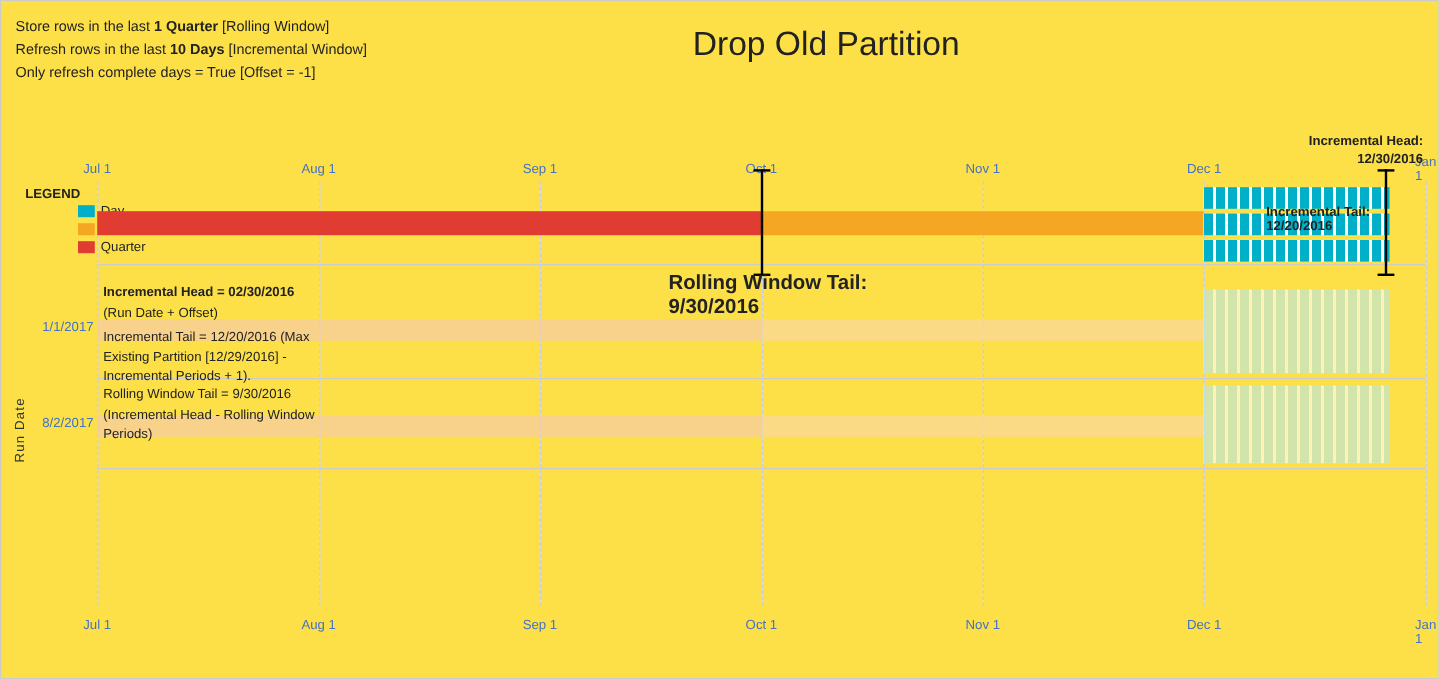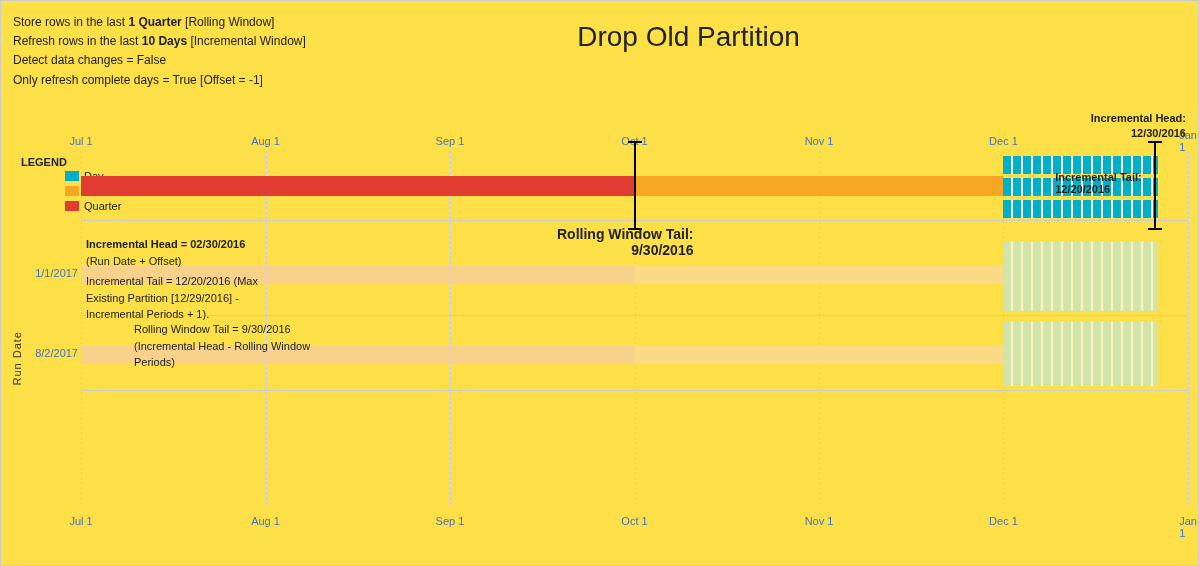--- a/index.html
+++ b/index.html
@@ -156,21 +156,20 @@
 
 <div class="outer">
 
   <div class="header-info">
     <div>
       Store rows in the last <strong>1 Quarter</strong> [Rolling Window]
     </div>
     <div>
       Refresh rows in the last <strong>10 Days</strong> [Incremental Window]
     </div>
-    <div>Detect data changes = False</div>
     <div>Only refresh complete days = True [Offset = -1]</div>
   </div>
 
   <div class="title">Drop Old Partition</div>
 
   <div class="chart-area">
 
     <div class="axis-top">
       <span class="axis-label" style="left:0%">Jul 1</span>
       <span class="axis-label" style="left:16.67%">Aug 1</span>
@@ -228,21 +227,21 @@
           <div style="position:absolute;top:0;left:0;right:0;height:2px;background:#000;"></div>
           <div style="position:absolute;bottom:0;left:0;right:0;height:2px;background:#000;"></div>
         </div>
 
         <div style="position:absolute;left:calc(97% - 7px);top:-10px;bottom:-10px;width:14px;">
           <div style="position:absolute;left:6px;width:2px;top:0;bottom:0;background:#000;"></div>
           <div style="position:absolute;top:0;left:0;right:0;height:2px;background:#000;"></div>
           <div style="position:absolute;bottom:0;left:0;right:0;height:2px;background:#000;"></div>
         </div>
 
-        <div style="position:absolute;left:43%;top:75px;font-size:14px;font-weight:bold;color:#222;text-align:right;">
+        <div style="position:absolute;left:43%;top:75px;font-size:17px;font-weight:bold;color:#222;text-align:left;">
           Rolling Window Tail:<br>9/30/2016
         </div>
 
         <div style="position:absolute;left:88%;top:20px;font-size:11px;font-weight:bold;color:#222;white-space:nowrap;">
           Incremental Tail:<br>12/20/2016
         </div>
       </div>
 
       <div class="chart-row" style="height:85px;border-bottom:1px solid #ccc;margin-top:10px;">
         <div class="row-label">1/1/2017</div>
@@ -264,21 +263,21 @@
 
       <div class="chart-row" style="height:75px;border-bottom:1px solid #ccc;">
         <div class="row-label">8/2/2017</div>
 
         <div class="bar" style="left:0%;width:50%;top:30px;height:18px;background:#F5CBA7;opacity:0.7;"></div>
 
         <div class="bar" style="left:50%;width:33.33%;top:30px;height:18px;background:#FAD7A0;opacity:0.7;"></div>
 
         <div style="position:absolute;left:83.33%;width:14%;top:5px;height:65px;background:repeating-linear-gradient(90deg,#B2E8EF 0px,#B2E8EF 8px,#fff 8px,#fff 10px);opacity:0.6;"></div>
 
-        <div style="position:absolute;left:5px;top:5px;font-size:11px;line-height:1.5;margin-left:48px;">
+        <div style="position:absolute;left:5px;top:5px;font-size:11px;line-height:1.5;">
           <span>Rolling Window Tail = 9/30/2016<br>(Incremental Head - Rolling Window<br>Periods)</span>
         </div>
       </div>
 
     </div>
 
     <div class="axis-bottom">
       <span class="axis-label" style="left:0%">Jul 1</span>
       <span class="axis-label" style="left:16.67%">Aug 1</span>
       <span class="axis-label" style="left:33.33%">Sep 1</span>

